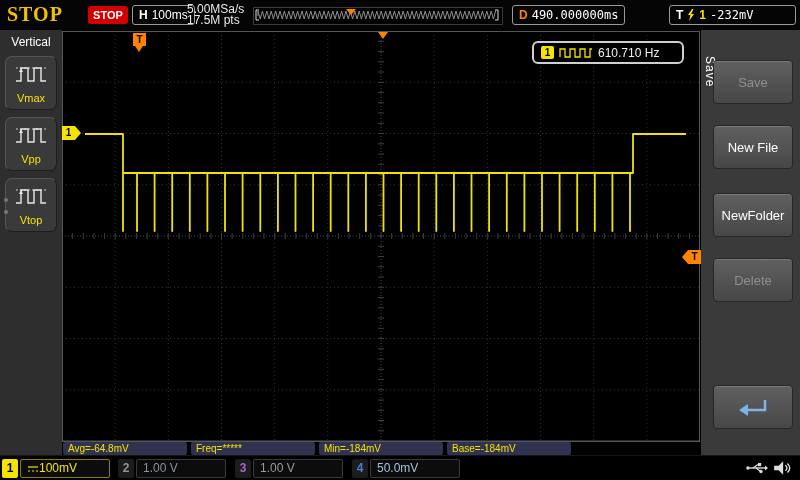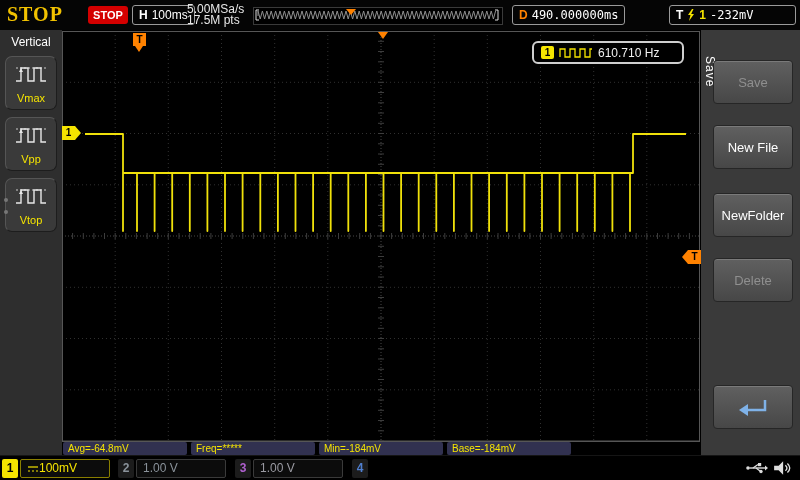--- a/index.html
+++ b/index.html
@@ -343,20 +343,23 @@
         </div>
     </div>
     <div class="chblock ch3" style="left:235px">
       <div class="chnum">3</div>
       <div class="chval">
           <span>1.00 V</span>
         </div>
     </div>
     <div class="chblock ch4" style="left:352px">
       <div class="chnum">4</div>
+      <div class="chval">
+          <span>50.0mV</span>
+        </div>
     </div>
 
     <svg class="bicon" style="left:745px" width="24" height="16" viewBox="0 0 24 14">
       <circle cx="3" cy="7" r="1.8" fill="#ddd"></circle>
       <line x1="4.5" y1="7" x2="20" y2="7" stroke="#ddd" stroke-width="1.4"></line>
       <path d="M8 7 L13 3.5 M11 7 L15 10" stroke="#ddd" stroke-width="1.3" fill="none"></path>
       <rect x="13" y="2" width="3.2" height="3.2" fill="#ddd"></rect>
       <circle cx="16" cy="10.5" r="1.7" fill="#ddd"></circle>
       <path d="M20 4.5 L23 7 L20 9.5 z" fill="#ddd"></path>
     </svg>

